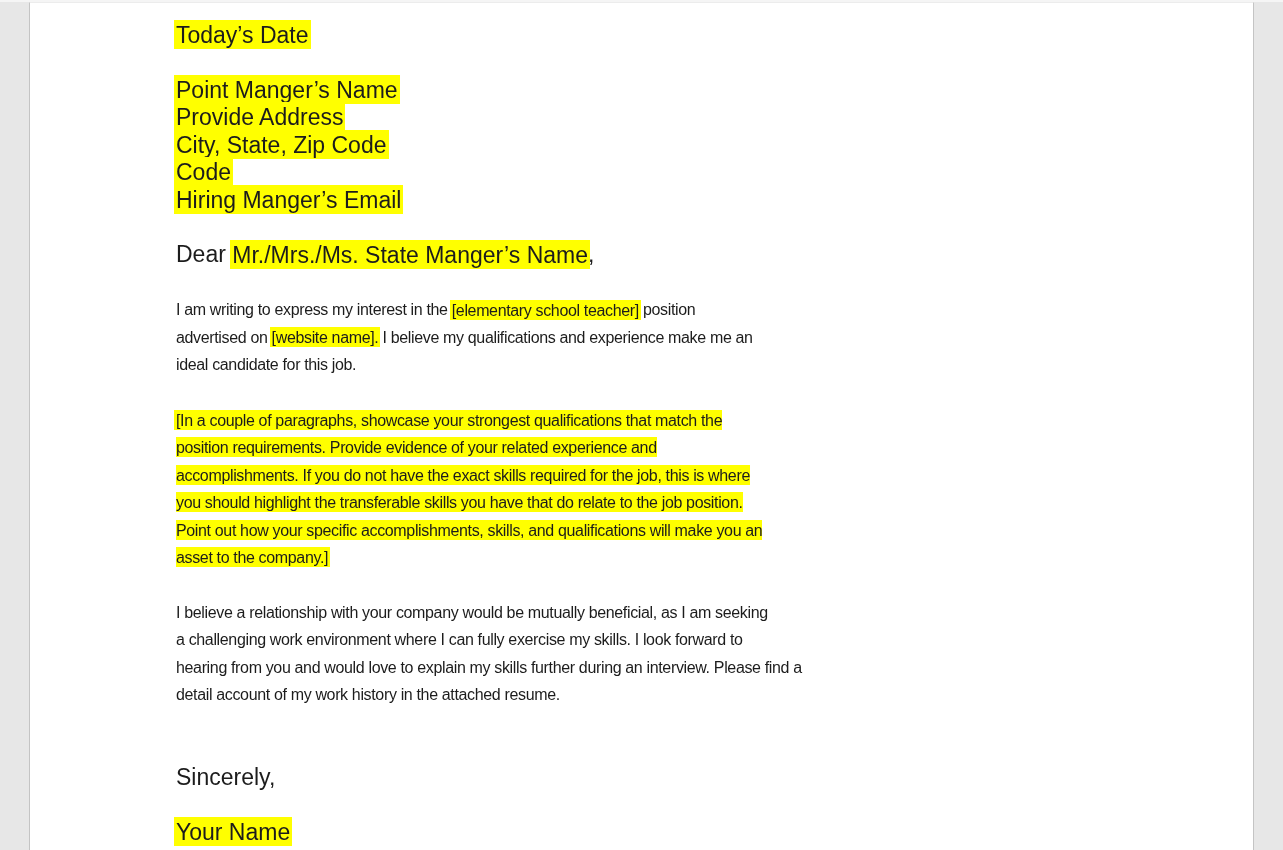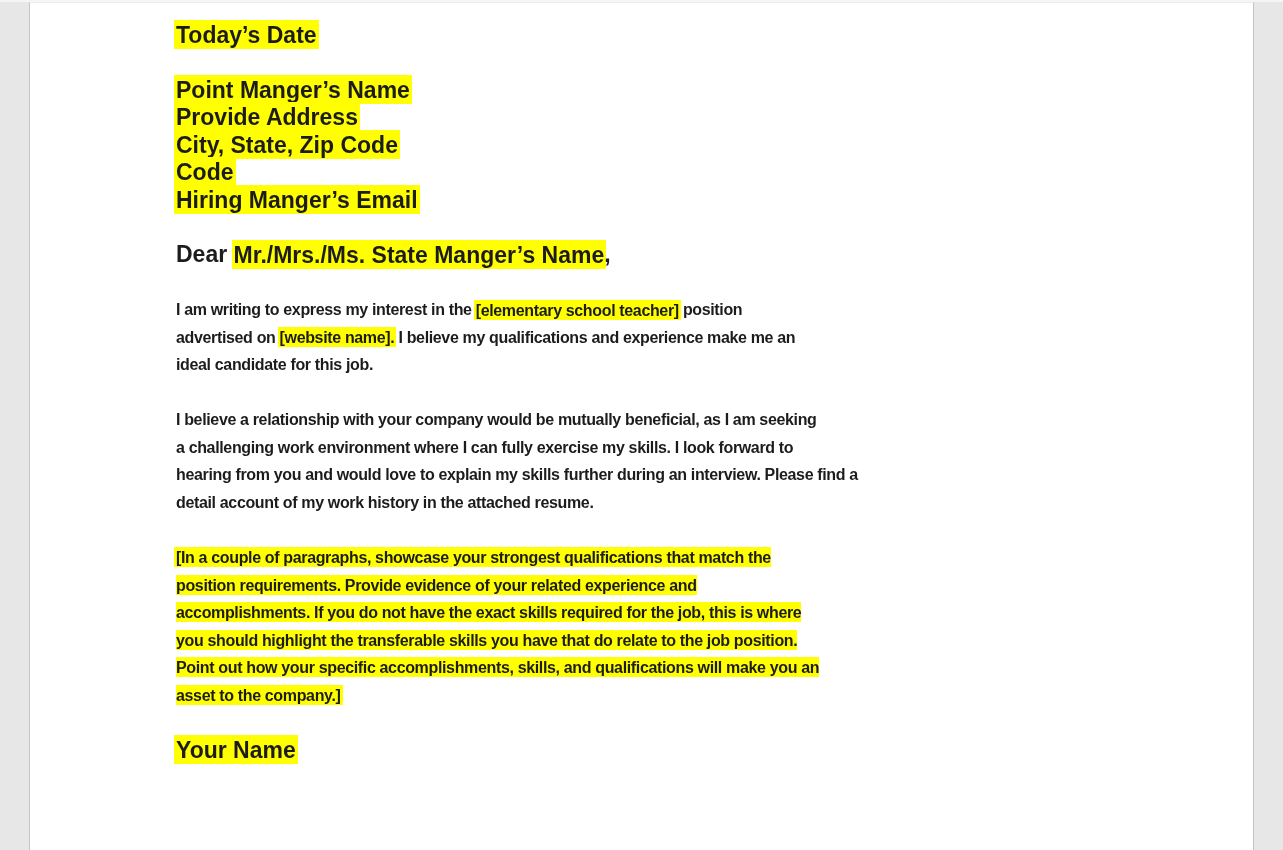--- a/index.html
+++ b/index.html
@@ -19,21 +19,21 @@
     background: var(--page-bg, #ffffff);
     border-left: 1px solid var(--page-border, #c4c4c4);
     border-right: 1px solid var(--page-border, #c4c4c4);
     border-top: 1px solid #ececec;
   }
   .content {
     position: absolute; left: 146px; top: 18px; width: 1005px;
     color: var(--text, #1c1c1c);
     font-size: 23px; line-height: 27.5px;
   }
-  .block { margin: 0 0 27.5px 0; white-space: pre-wrap; font-weight: bold; }
+  .block { margin: 0 0 27.5px 0; white-space: pre-wrap; }
   .para { font-size: 16px; letter-spacing: -0.35px; }
   .extra-gap { margin-top: 55px; }
   .hl {
     background: var(--hl, #ffff00);
     padding: 1.5px 2px; margin: 0 -2px;
   }
 </style>
 </head>
 <body>
 
@@ -45,30 +45,31 @@
       <div class="block line"><span class="hl">Today’s Date</span></div>
 
       <div class="block"><div><span class="hl">Point Manger’s Name</span></div><div><span class="hl">Provide Address</span></div><div><span class="hl">City, State, Zip Code</span></div><div><span class="hl">Code</span></div><div><span class="hl">Hiring Manger’s Email</span></div></div>
 
       <div class="block line"><span>Dear </span><span class="hl">Mr./Mrs./Ms. State Manger’s Name</span><span>,</span></div>
 
       <div class="block para"><span>I am writing to express my interest in the </span><span class="hl">[elementary school teacher]</span><span> position
 advertised on </span><span class="hl">[website name].</span><span> I believe my qualifications and experience make me an
 ideal candidate for this job.</span></div>
 
-      <div class="block para"><span>I believe a relationship with your company would be mutually beneficial, as I am seeking
-a challenging work environment where I can fully exercise my skills. I look forward to
-hearing from you and would love to explain my skills further during an interview. Please find a
-detail account of my work history in the attached resume.</span></div>
-
       <div class="block para"><span class="hl">[In a couple of paragraphs, showcase your strongest qualifications that match the
 position requirements. Provide evidence of your related experience and
 accomplishments. If you do not have the exact skills required for the job, this is where
 you should highlight the transferable skills you have that do relate to the job position.
 Point out how your specific accomplishments, skills, and qualifications will make you an
 asset to the company.]</span></div>
 
+      <div class="block para"><span>I believe a relationship with your company would be mutually beneficial, as I am seeking
+a challenging work environment where I can fully exercise my skills. I look forward to
+hearing from you and would love to explain my skills further during an interview. Please find a
+detail account of my work history in the attached resume.</span></div>
+
+      <div class="block line extra-gap"><span>Sincerely,</span></div>
 
       <div class="block line"><span class="hl">Your Name</span></div>
 
     </div>
   </div>
 </div>
 
 </body></html>

